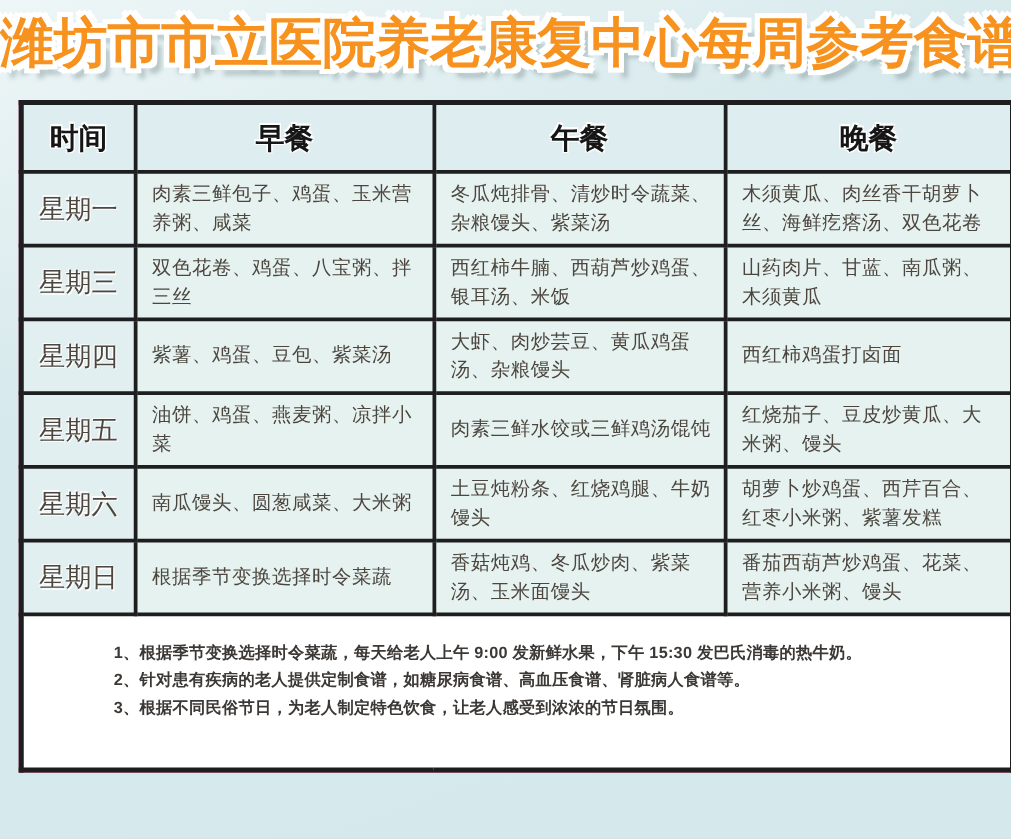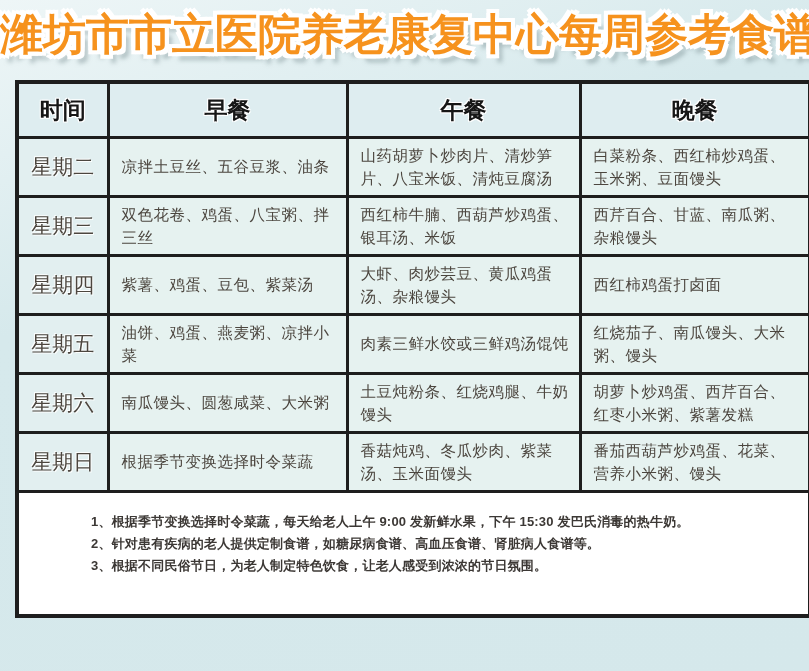--- a/index.html
+++ b/index.html
@@ -106,42 +106,42 @@
   <thead>
     <tr>
       <th class="col-header">时间</th>
       <th class="col-header">早餐</th>
       <th class="col-header">午餐</th>
       <th class="col-header">晚餐</th>
     </tr>
   </thead>
   <tbody>
     <tr>
-      <td class="day-cell">星期二</td>
-      <td class="meal-cell">凉拌土豆丝、五谷豆浆、油条</td>
-      <td class="meal-cell">山药胡萝卜炒肉片、清炒笋片、八宝米饭、清炖豆腐汤</td>
-      <td class="meal-cell">白菜粉条、西红柿炒鸡蛋、玉米粥、豆面馒头</td>
+      <td class="day-cell">星期一</td>
+      <td class="meal-cell">肉素三鲜包子、鸡蛋、玉米营养粥、咸菜</td>
+      <td class="meal-cell">冬瓜炖排骨、清炒时令蔬菜、杂粮馒头、紫菜汤</td>
+      <td class="meal-cell">木须黄瓜、肉丝香干胡萝卜丝、海鲜疙瘩汤、双色花卷</td>
     </tr>
     <tr>
       <td class="day-cell">星期三</td>
       <td class="meal-cell">双色花卷、鸡蛋、八宝粥、拌三丝</td>
       <td class="meal-cell">西红柿牛腩、西葫芦炒鸡蛋、银耳汤、米饭</td>
-      <td class="meal-cell">西芹百合、甘蓝、南瓜粥、杂粮馒头</td>
+      <td class="meal-cell">山药肉片、甘蓝、南瓜粥、木须黄瓜</td>
     </tr>
     <tr>
       <td class="day-cell">星期四</td>
       <td class="meal-cell">紫薯、鸡蛋、豆包、紫菜汤</td>
       <td class="meal-cell">大虾、肉炒芸豆、黄瓜鸡蛋汤、杂粮馒头</td>
       <td class="meal-cell">西红柿鸡蛋打卤面</td>
     </tr>
     <tr>
       <td class="day-cell">星期五</td>
       <td class="meal-cell">油饼、鸡蛋、燕麦粥、凉拌小菜</td>
       <td class="meal-cell">肉素三鲜水饺或三鲜鸡汤馄饨</td>
-      <td class="meal-cell">红烧茄子、南瓜馒头、大米粥、馒头</td>
+      <td class="meal-cell">红烧茄子、豆皮炒黄瓜、大米粥、馒头</td>
     </tr>
     <tr>
       <td class="day-cell">星期六</td>
       <td class="meal-cell">南瓜馒头、圆葱咸菜、大米粥</td>
       <td class="meal-cell">土豆炖粉条、红烧鸡腿、牛奶馒头</td>
       <td class="meal-cell">胡萝卜炒鸡蛋、西芹百合、红枣小米粥、紫薯发糕</td>
     </tr>
     <tr>
       <td class="day-cell">星期日</td>
       <td class="meal-cell">根据季节变换选择时令菜蔬</td>

